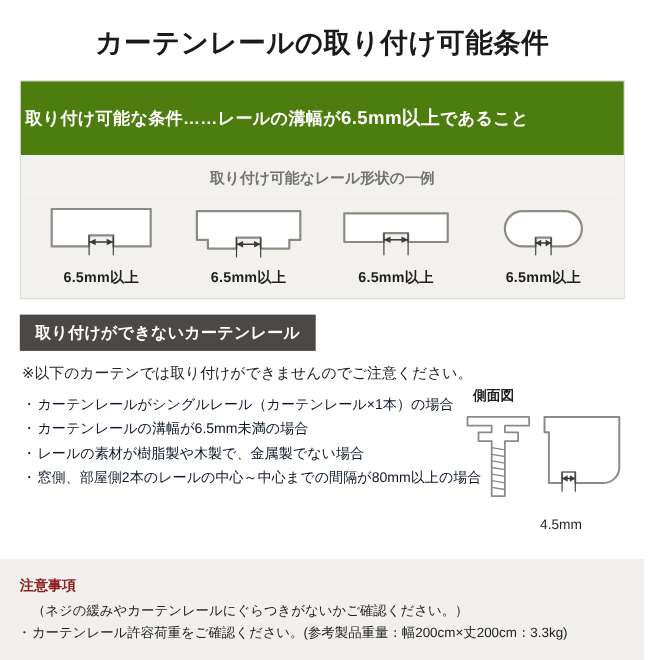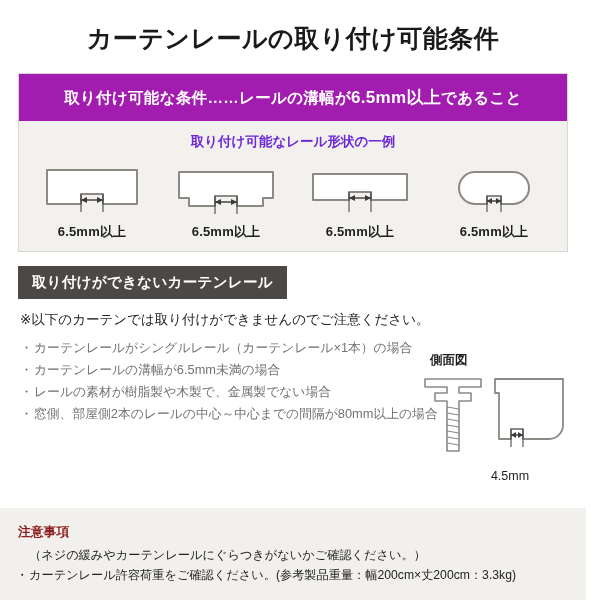--- a/index.html
+++ b/index.html
@@ -38,36 +38,35 @@
     letter-spacing: 0.2px;
   }
 
   
   .ok-panel {
     margin: 18px 18px 0 18px;
     border: 1px solid #d8d6d2;
     background: #ffffff;
   }
   .ok-head {
-    background: #a21caf;
+    background: #4d7c0f;
     color: #ffffff;
     font-size: 15.5px;
     font-weight: bold;
-    text-align: center;
-    padding: 12px 4px;
+    padding: 22px 4px;
     letter-spacing: 0.3px;
   }
   .ok-head .big {
     font-size: 17px;
   }
   .ok-sub {
     text-align: center;
     font-size: 13.5px;
     font-weight: bold;
-    color: #6d28d9;
+    color: #737373;
     padding: 12px 0 4px 0;
     background: #f3f1ee;
   }
   .rail-row {
     display: flex;
     justify-content: space-around;
     align-items: flex-end;
     background: #f3f1ee;
     padding: 4px 6px 10px 6px;
   }
@@ -105,21 +104,21 @@
     color: #232323;
     margin: 12px 16px 0 20px;
   }
   .ng-list {
     margin: 8px 0 0 22px;
     padding: 0;
     list-style: none;
   }
   .ng-list li {
     font-size: 12.8px;
-    color: #737373;
+    color: #0f172a;
     line-height: 1.72;
     position: relative;
     padding-left: 12px;
   }
   .ng-list li::before {
     content: "・";
     position: absolute;
     left: -2px;
     top: 0;
   }

